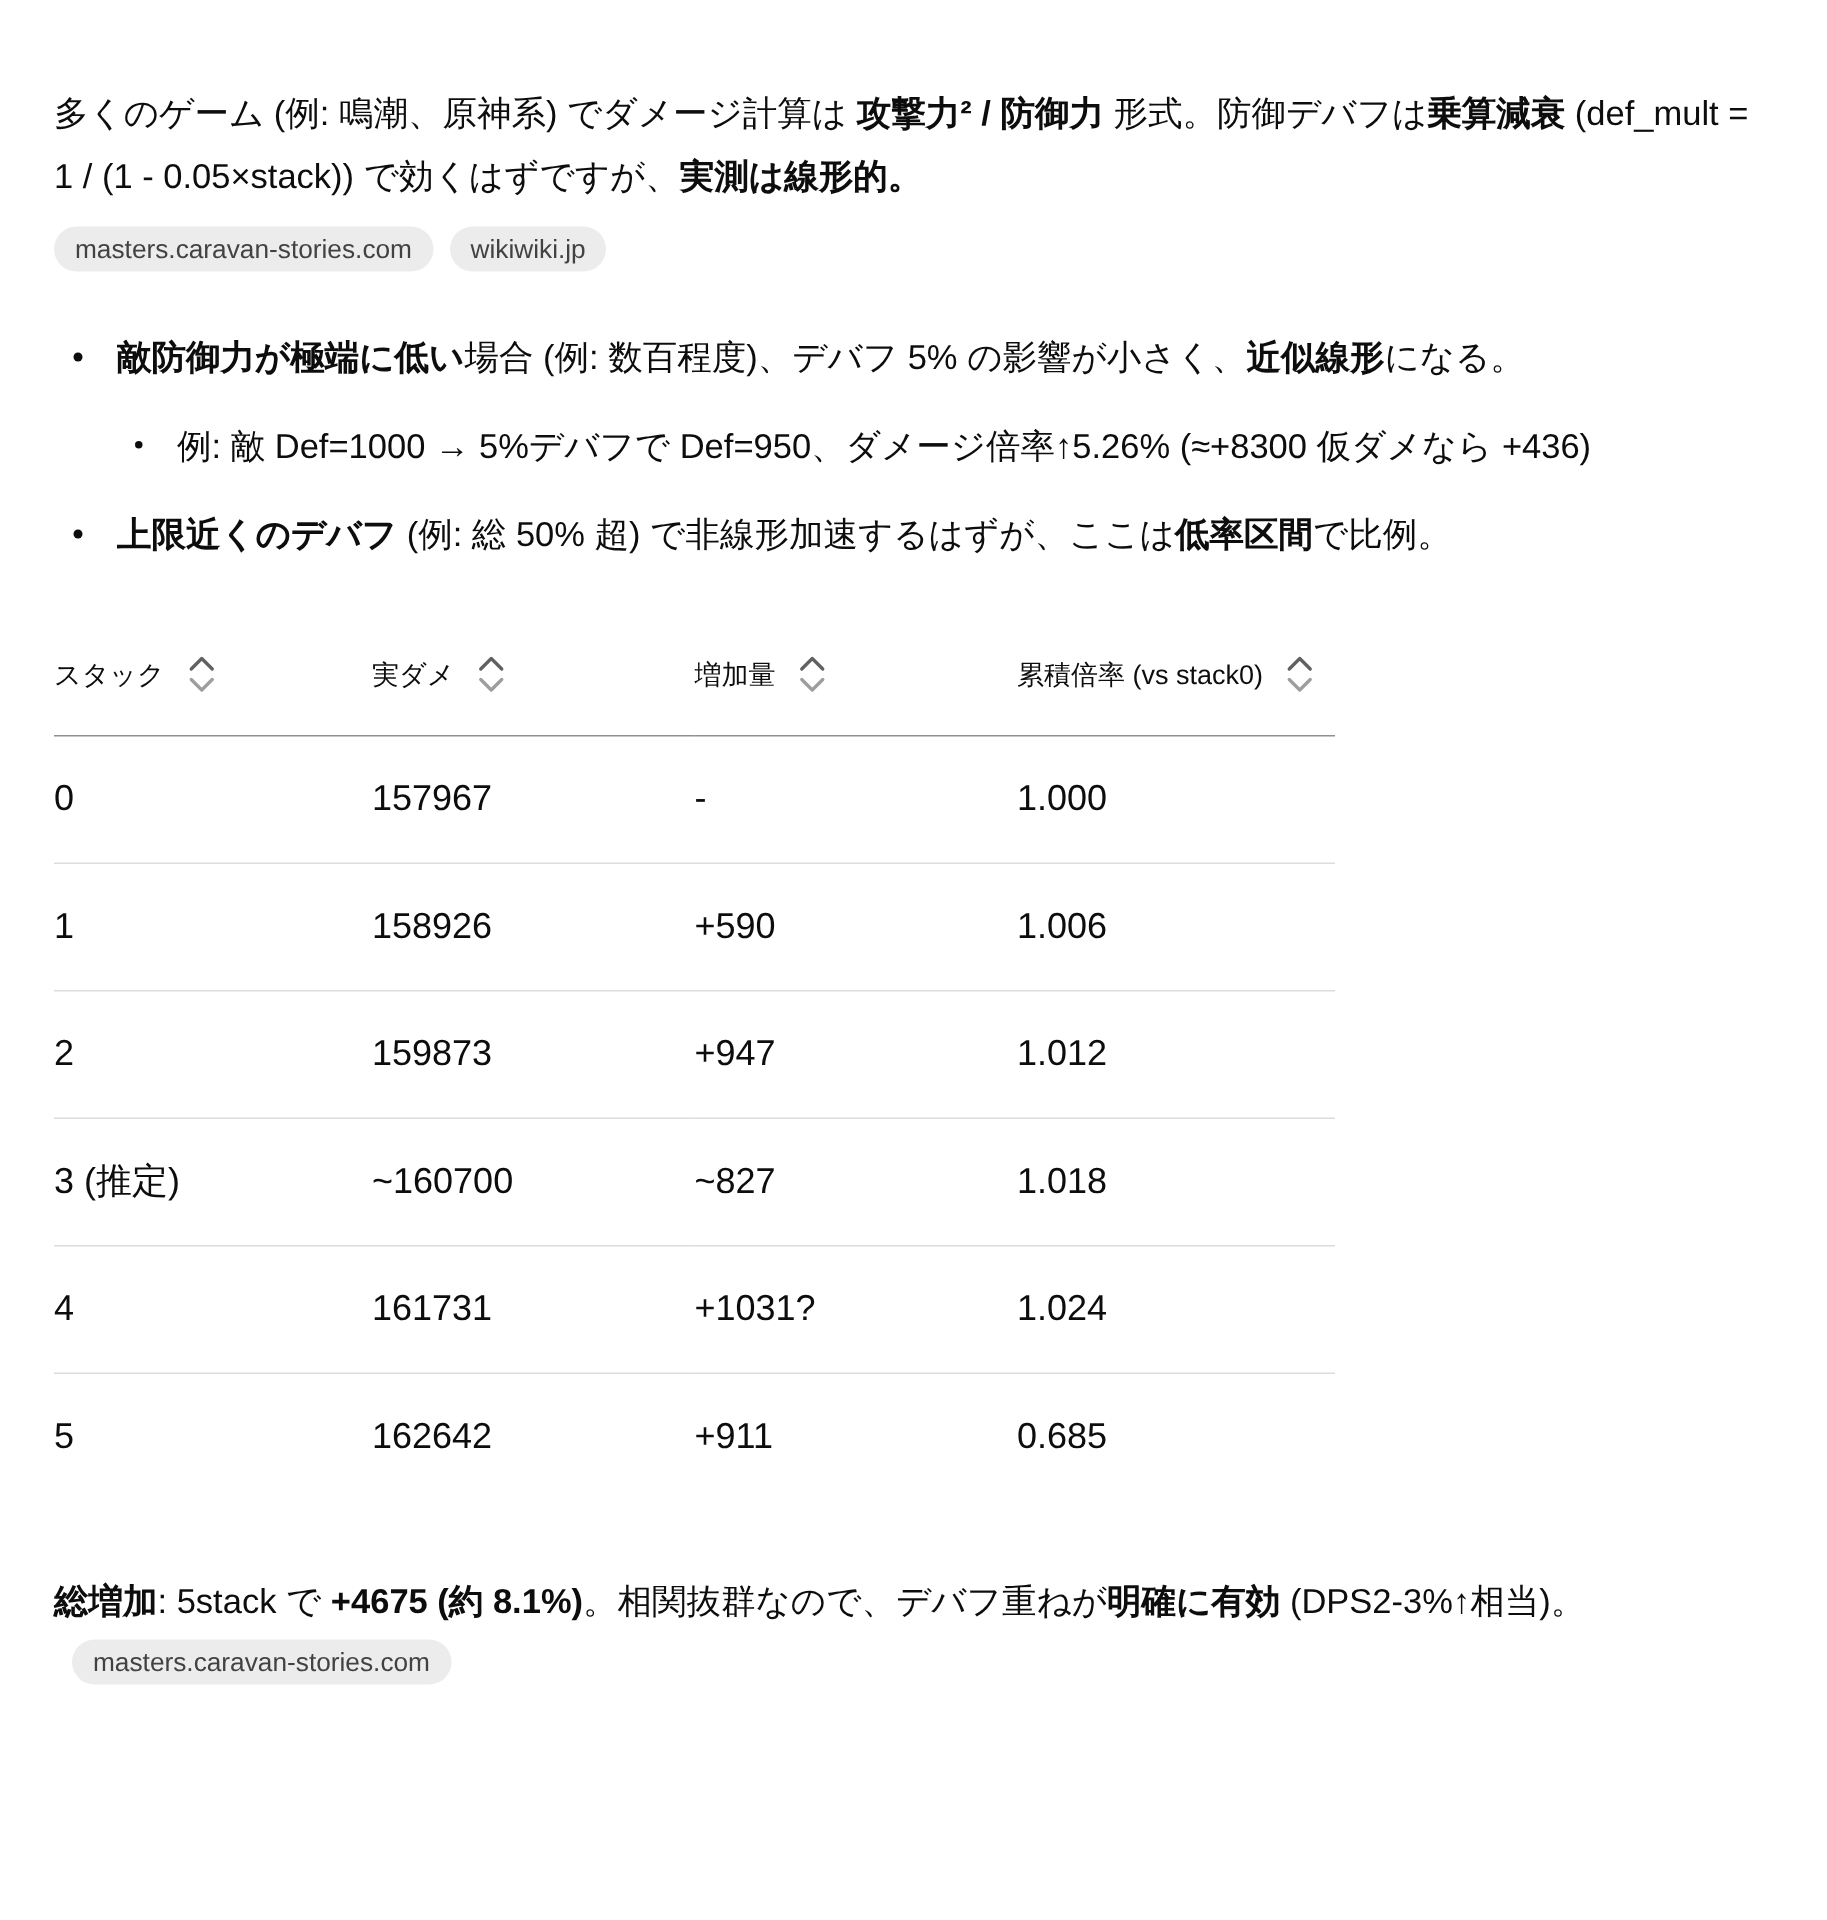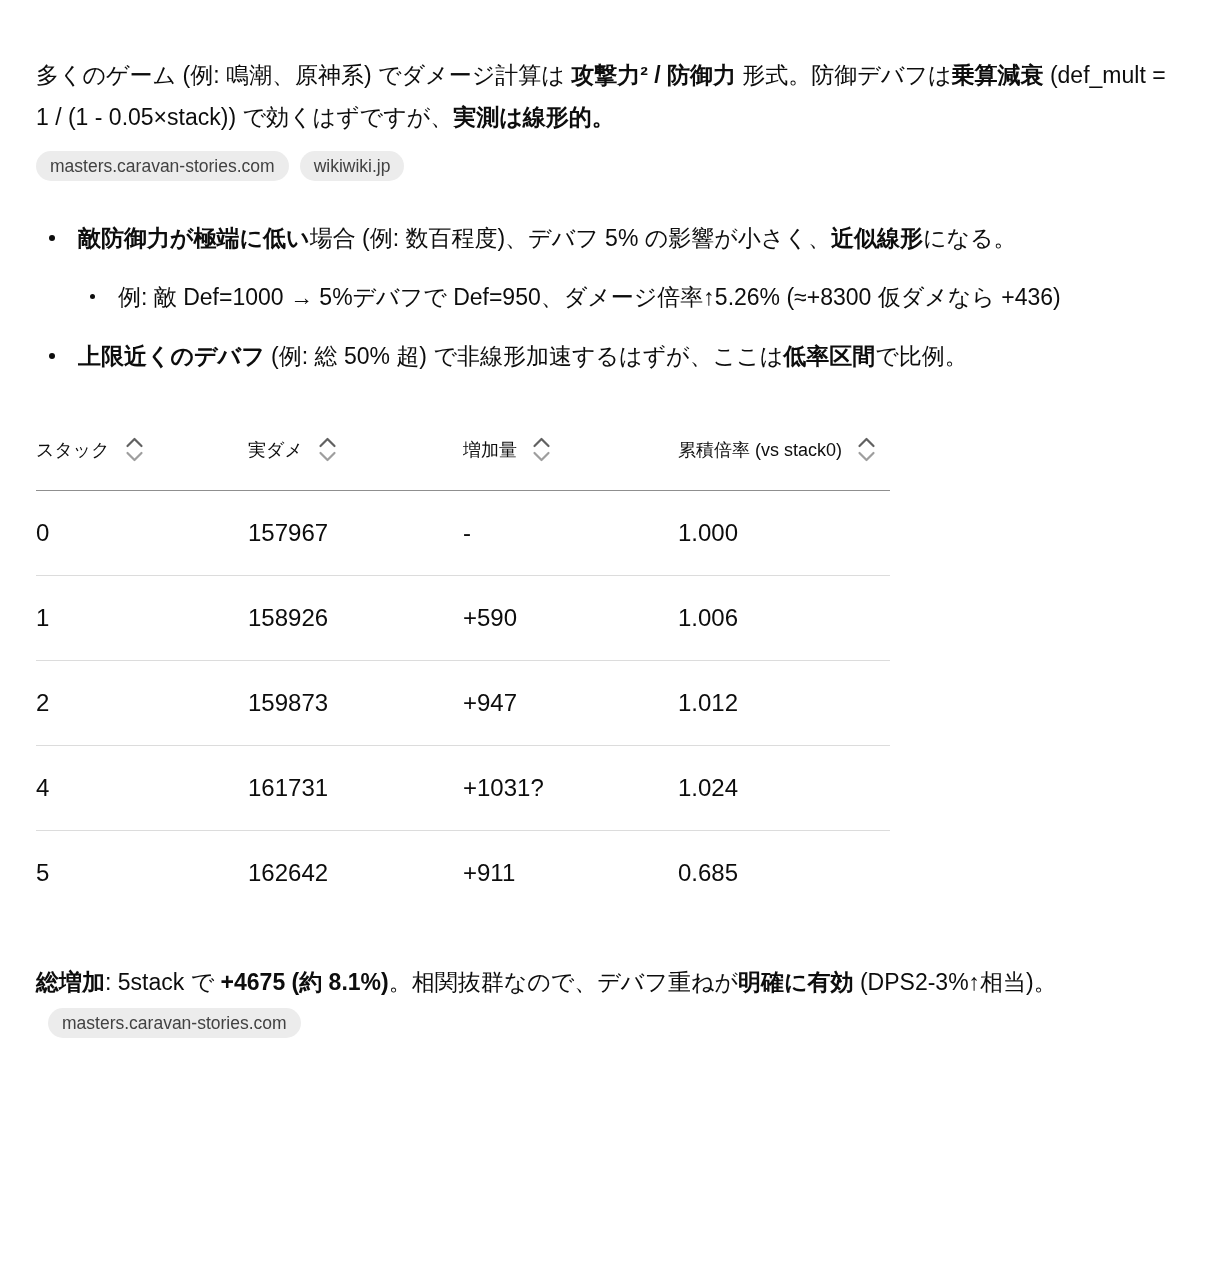--- a/index.html
+++ b/index.html
@@ -161,20 +161,26 @@
           <td>+590</td>
           <td>1.006</td>
         </tr>
         <tr>
           <td>2</td>
           <td>159873</td>
           <td>+947</td>
           <td>1.012</td>
         </tr>
         <tr>
+          <td>3 (推定)</td>
+          <td>~160700</td>
+          <td>~827</td>
+          <td>1.018</td>
+        </tr>
+        <tr>
           <td>4</td>
           <td>161731</td>
           <td>+1031?</td>
           <td>1.024</td>
         </tr>
         <tr>
           <td>5</td>
           <td>162642</td>
           <td>+911</td>
           <td>0.685</td>

